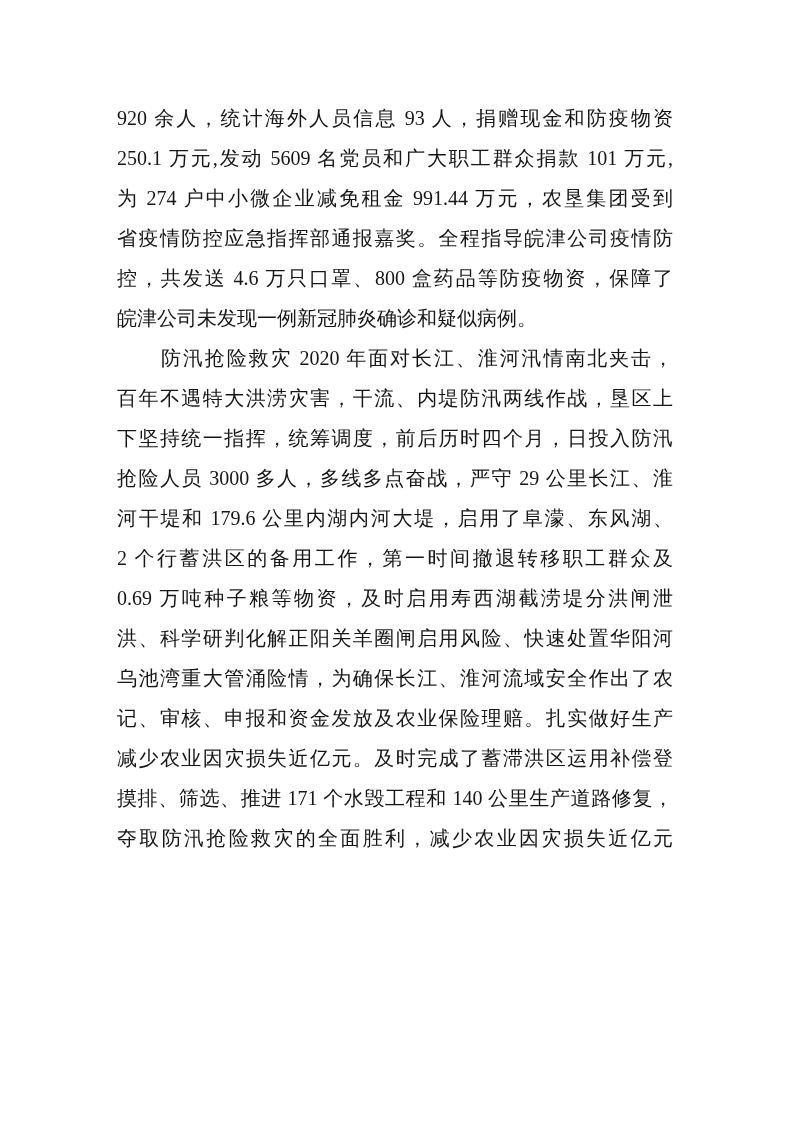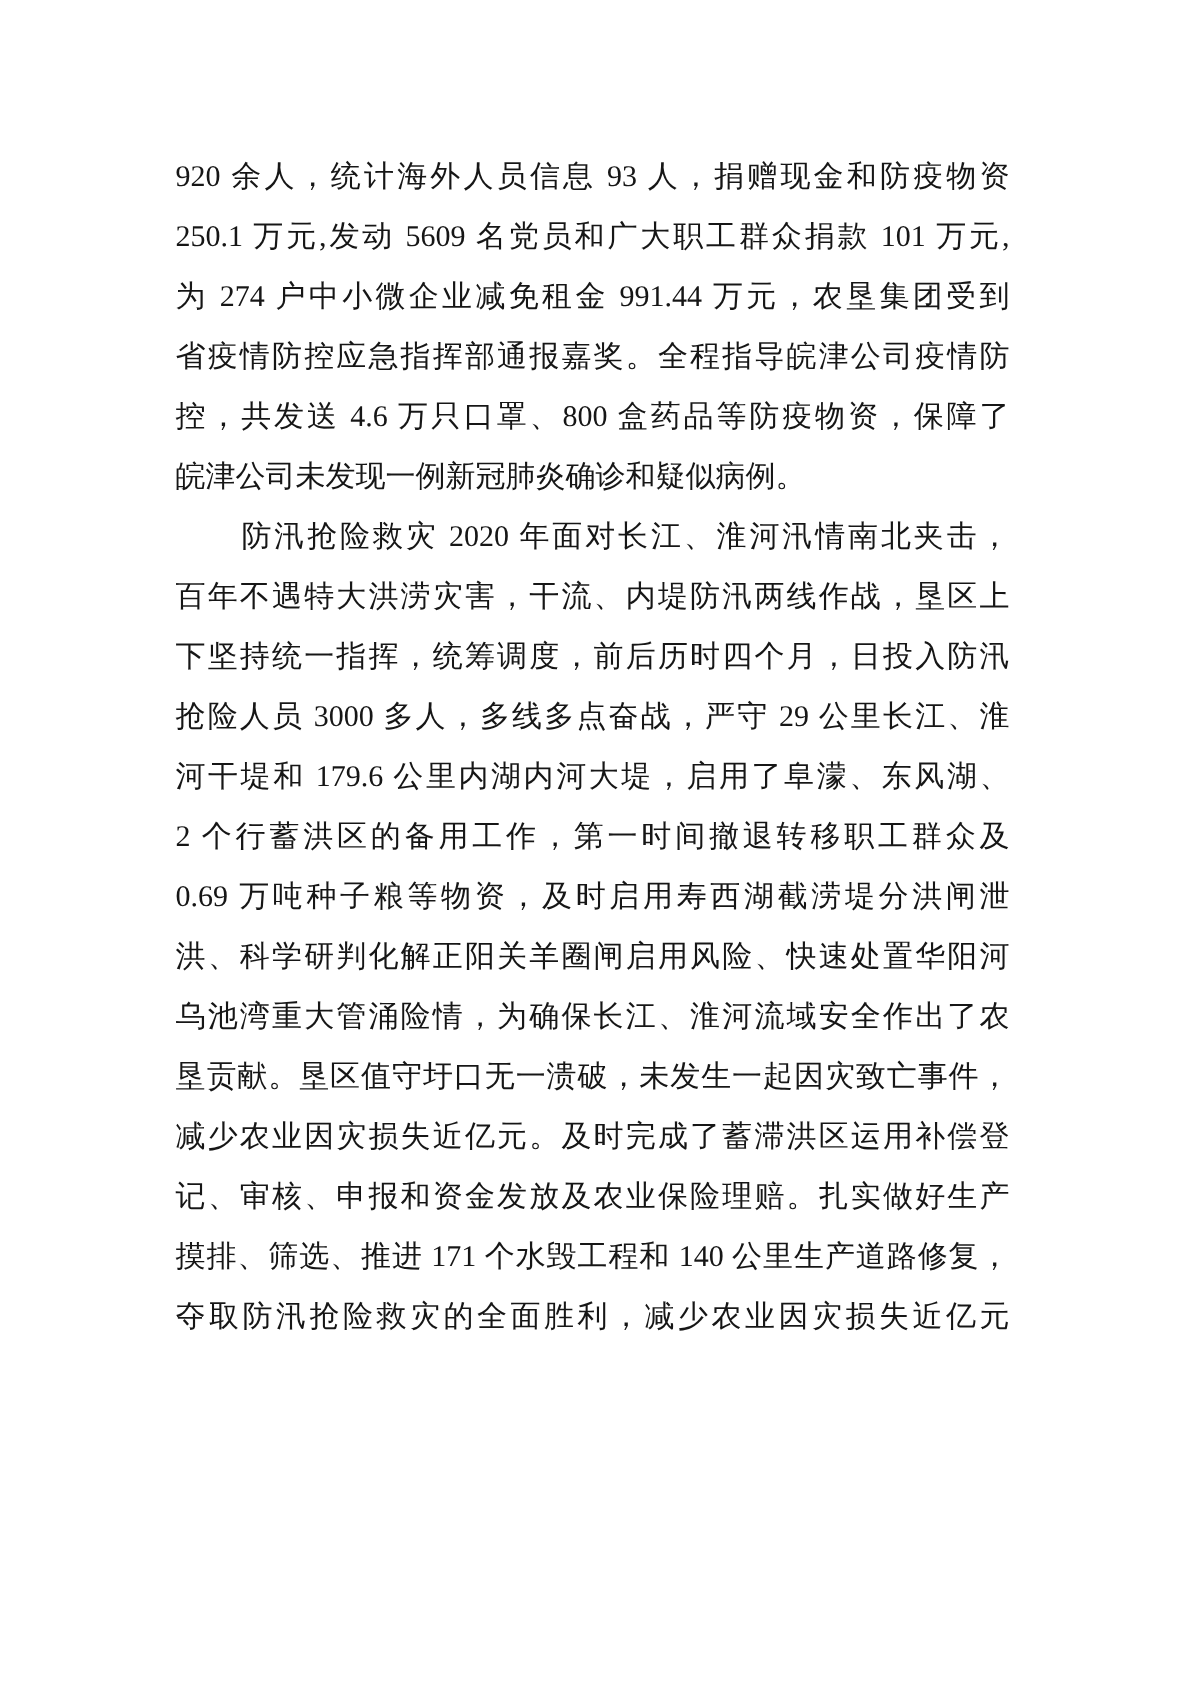--- a/index.html
+++ b/index.html
@@ -64,20 +64,19 @@
       <div class="line"><span>皖津公司未发现一例新冠肺炎确诊和疑似病例。</span></div>
       <div class="line justify indent"><b>防汛抢险救灾</b><span> 2020 年面对长江、淮河汛情南北夹击，</span></div>
       <div class="line justify"><span>百年不遇特大洪涝灾害，干流、内堤防汛两线作战，垦区上</span></div>
       <div class="line justify"><span>下坚持统一指挥，统筹调度，前后历时四个月，日投入防汛</span></div>
       <div class="line justify"><span>抢险人员 3000 多人，多线多点奋战，严守 29 公里长江、淮</span></div>
       <div class="line justify"><span>河干堤和 179.6 公里内湖内河大堤，启用了阜濛、东风湖、</span></div>
       <div class="line justify"><span>2 个行蓄洪区的备用工作，第一时间撤退转移职工群众及</span></div>
       <div class="line justify"><span>0.69 万吨种子粮等物资，及时启用寿西湖截涝堤分洪闸泄</span></div>
       <div class="line justify"><span>洪、科学研判化解正阳关羊圈闸启用风险、快速处置华阳河</span></div>
       <div class="line justify"><span>乌池湾重大管涌险情，为确保长江、淮河流域安全作出了农</span></div>
-      <div class="line justify"><span>垦贡献。垦区值守圩口无一溃破，未发生一起因灾致亡事件，</span></div>
+      <div class="line justify"><span>记、审核、申报和资金发放及农业保险理赔。扎实做好生产</span></div>
       <div class="line justify"><span>减少农业因灾损失近亿元。及时完成了蓄滞洪区运用补偿登</span></div>
-      <div class="line justify"><span>记、审核、申报和资金发放及农业保险理赔。扎实做好生产</span></div>
       <div class="line justify"><span>摸排、筛选、推进 171 个水毁工程和 140 公里生产道路修复，</span></div>
       <div class="line justify"><span>夺取防汛抢险救灾的全面胜利，减少农业因灾损失近亿元</span></div>
     </div>
   <div class="page-number">15</div>
 </div>
 
 </body></html>

